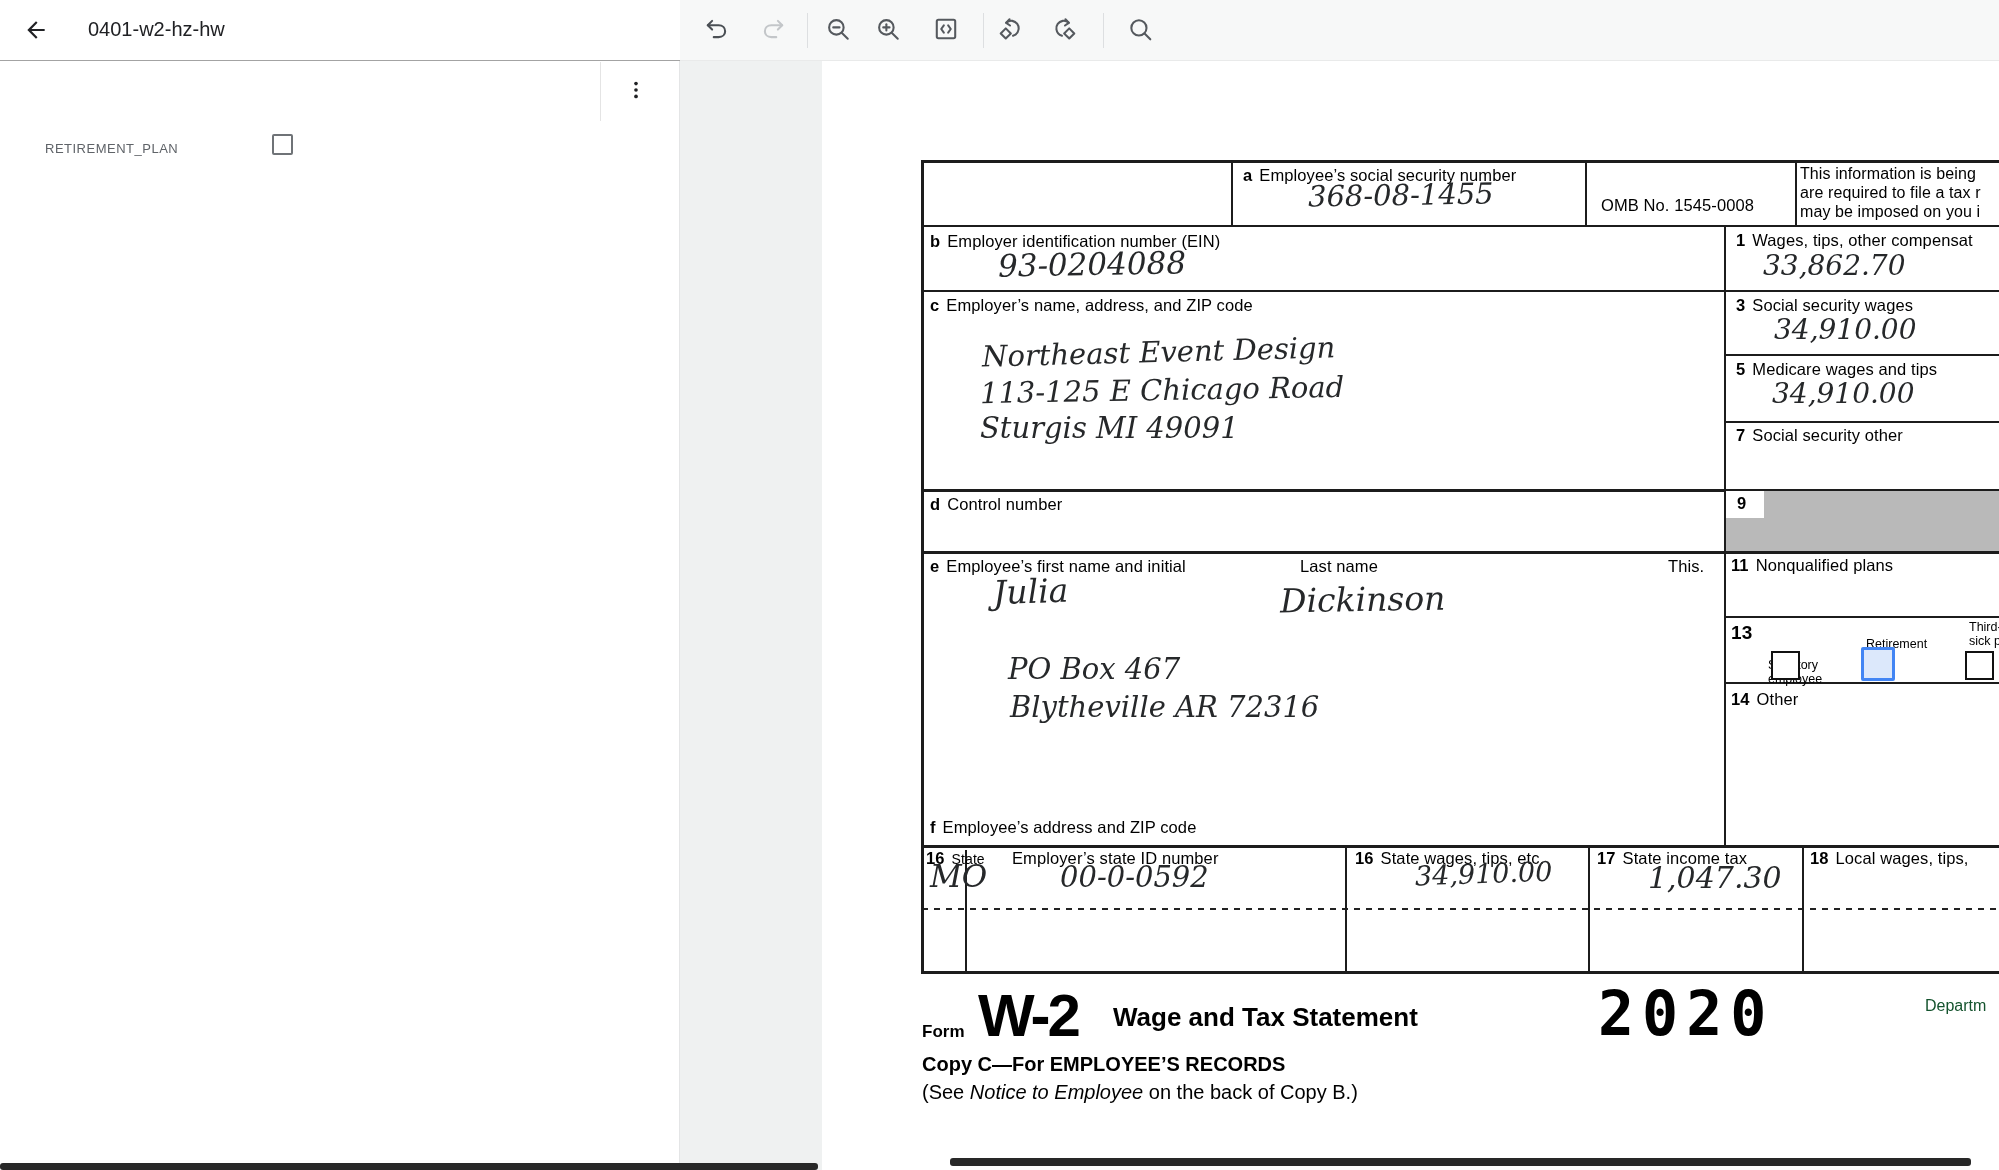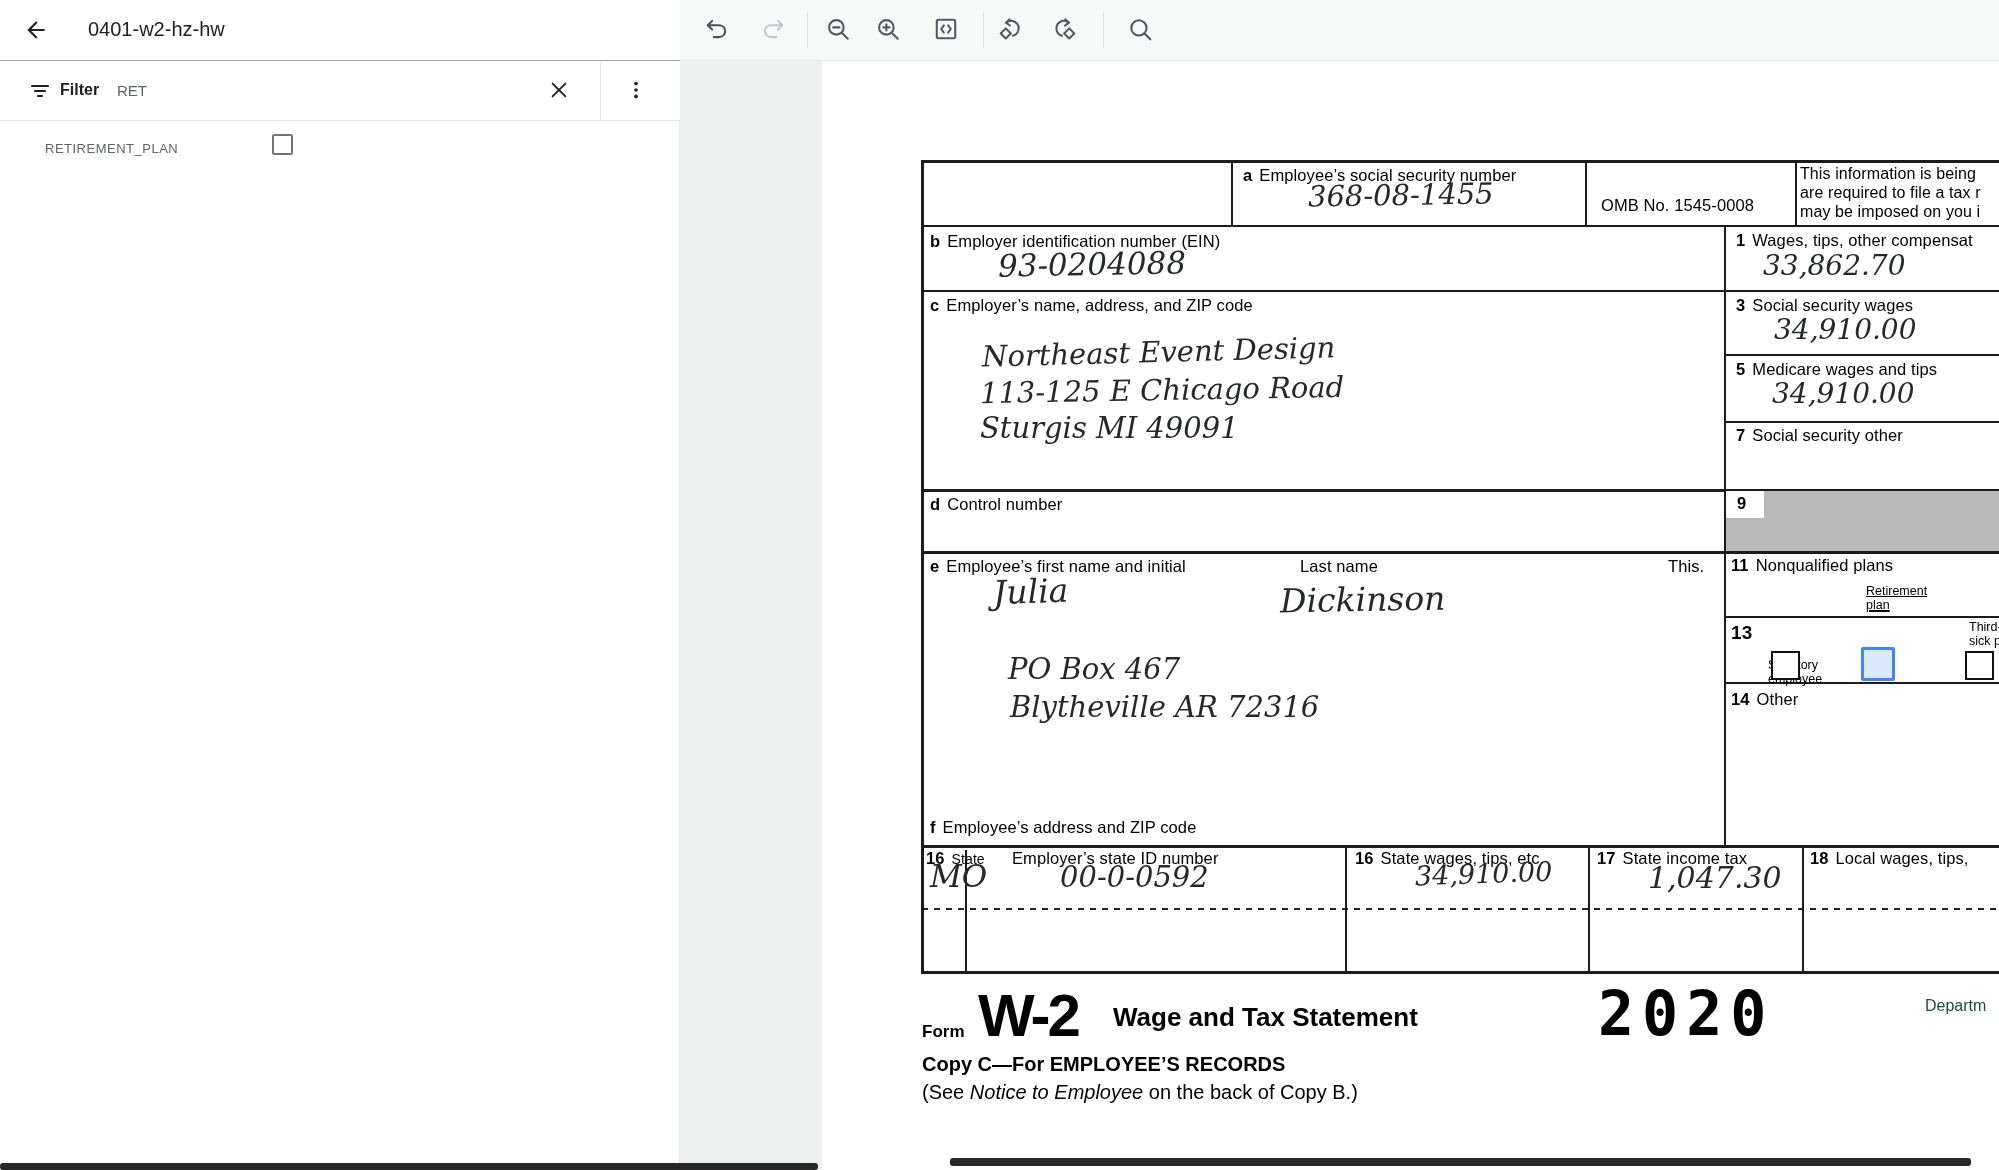--- a/index.html
+++ b/index.html
@@ -152,39 +152,20 @@
       <button class="iconbtn" style="left:18px; top:13px;">
         <span>
           <svg width="26" height="26" viewBox="0 0 24 24" fill="#202124">
             <path d="M20 11H7.8l5.6-5.6L12 4l-8 8 8 8 1.4-1.4L7.8 13H20v-2z"></path>
           </svg>
         </span>
       </button>
       <div class="doc-title">0401-w2-hz-hw</div>
     </div>
 
-    <div class="filterbar">
-      <span class="iconbtn" style="left:22px; top:12px;">
-        <svg width="24" height="24" viewBox="0 0 24 24" fill="none" stroke="#202124" stroke-width="2.2" stroke-linecap="round">
-          <line x1="4" y1="7" x2="20" y2="7"></line>
-            <line x1="7" y1="12" x2="17" y2="12"></line>
-            <line x1="10" y1="17" x2="14" y2="17"></line>
-        </svg>
-      </span>
-      <span class="filter-label">Filter</span>
-      <span class="filter-query">RET</span>
-      <button class="iconbtn" style="left:541px; top:12px;">
-        <span>
-          <svg width="22" height="22" viewBox="0 0 24 24" fill="none" stroke="#202124" stroke-width="2" stroke-linecap="round">
-            <line x1="5" y1="5" x2="19" y2="19"></line>
-              <line x1="19" y1="5" x2="5" y2="19"></line>
-          </svg>
-        </span>
-      </button>
-    </div>
     <div class="vdiv-filter"></div>
     <button class="iconbtn" style="left:618px; top:73px;">
       <span>
         <svg width="22" height="22" viewBox="0 0 24 24" fill="#202124">
           <circle cx="12" cy="5" r="2"></circle>
             <circle cx="12" cy="12" r="2"></circle>
             <circle cx="12" cy="19" r="2"></circle>
         </svg>
       </span>
     </button>
@@ -286,21 +267,21 @@
   <div class="flabel" style="left:1731px; top:556px;">
     <b>11</b><span>Nonqualified plans</span>
   </div>
 
   <div class="flabel" style="left:1731px; top:622px; font-size:19px; font-weight:bold;">13</div>
   <div class="fsmall" style="left:1768px; top:620px;margin-top:38px;">
     <span>Statutory</span><br>
     <span>employee</span>
   </div>
   <div class="cb" style="left:1771px; top:651px;"></div>
-  <div class="fsmall" style="left:1866px; top:584px;text-decoration:underline;">
+  <div class="fsmall" style="left:1866px; top:637px;">
     <span>Retirement</span><br>
     <span class="underline">plan</span>
   </div>
   <div class="cb cb-highlight" style="left:1861px; top:647px;"></div>
   <div class="fsmall" style="left:1962px; top:620px;margin-left:7px;">
     <span>Third-</span><br>
     <span>sick p</span>
   </div>
   <div class="cb" style="left:1965px; top:651px;"></div>
 

